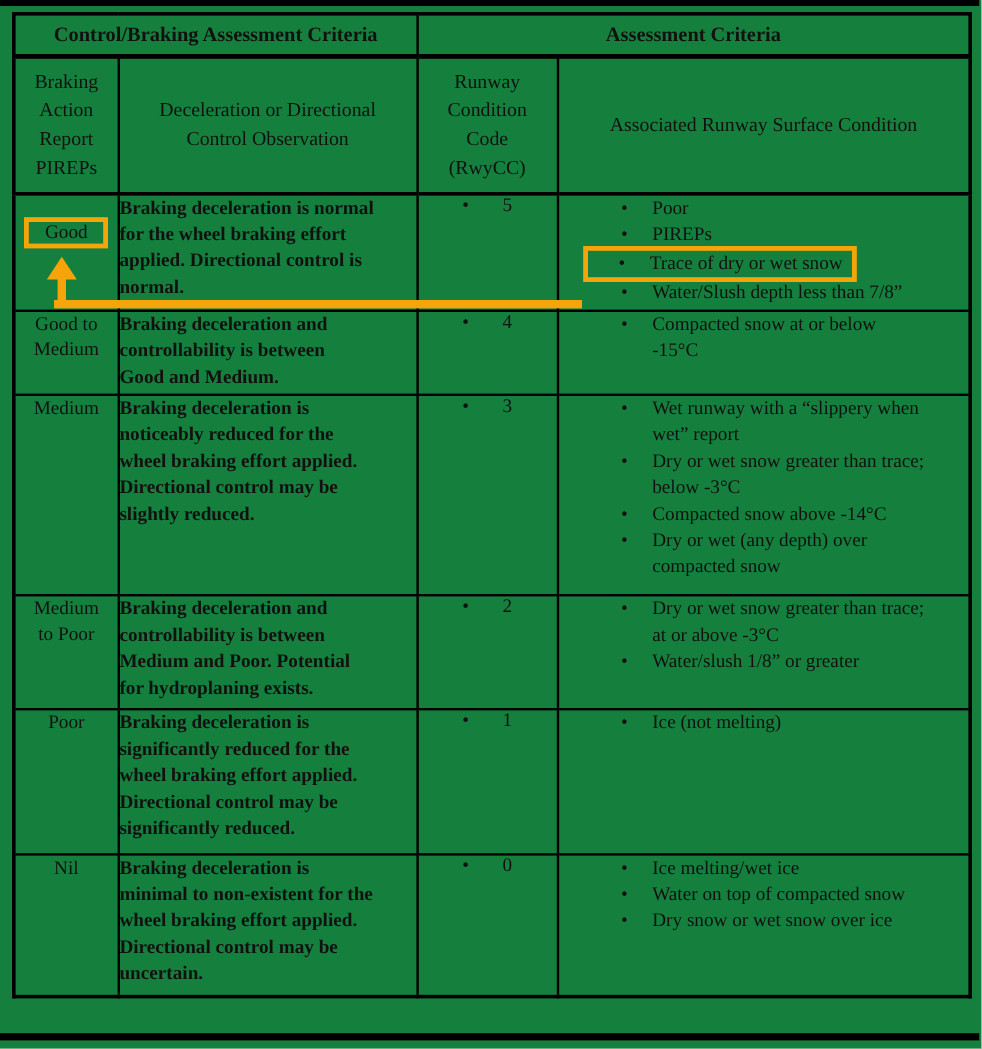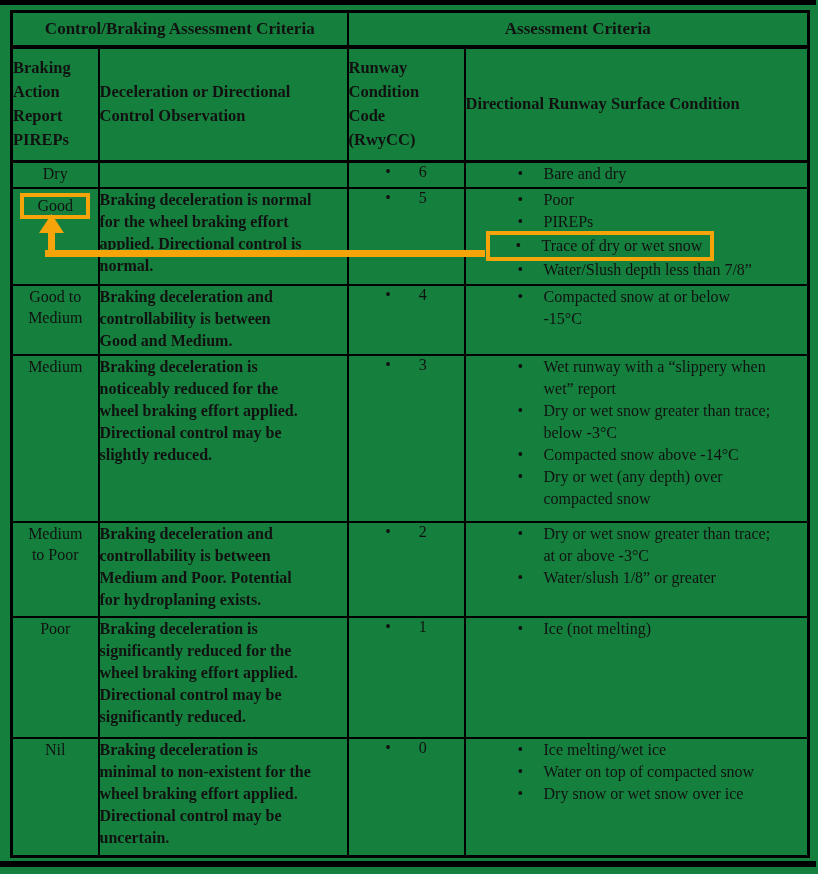--- a/index.html
+++ b/index.html
@@ -8,36 +8,36 @@
   .bar{position:absolute;left:0;width:816px;background:#000;}
   .bar.top{top:0;height:5px;}
   .bar.bottom{top:861px;height:6px;}
 
   table.rcam{position:absolute;left:10px;top:10px;width:797px;
              border-collapse:collapse;table-layout:fixed;border:3px solid #000;}
   table.rcam td{border:2px solid #000;vertical-align:top;padding:0;overflow:hidden;}
 
   tr.group-h td{border-bottom:4px solid #000;font-weight:bold;font-size:17px;
                 text-align:center;vertical-align:middle;}
-  tr.col-h td{font-weight:bold;font-size:16.5px;vertical-align:middle;
+  tr.col-h td{font-weight:normal;font-size:16.5px;text-align:center;vertical-align:middle;
               white-space:pre-line;line-height:24px;border-bottom:3px solid #000;}
 
   td.c-pirep{text-align:center;font-size:16px;line-height:21px;white-space:pre-line;padding-top:2px;}
   td.c-obs{font-size:16px;line-height:22px;padding:1px 3px 1px 5px;white-space:pre-line;font-weight:bold;}
   td.c-code{vertical-align:middle;font-size:16px;}
   .code-wrap{display:flex;justify-content:center;align-items:center;gap:28px;}
   td.c-cond{vertical-align:middle;font-size:16px;line-height:22px;}
 
   .cond-item{display:flex;padding-left:52px;}
   .cond-bullet{width:26px;flex:0 0 26px;}
   .cond-text{white-space:pre-line;}
   .cond-item.hl-item{display:inline-flex;width:auto;margin:-2px 0 -2px 20px;
                      padding-left:26px;padding-right:8px;border:4px solid #F5A50A;}
 
-  .hl-box{display:inline-block;border:4px solid #F5A50A;padding:0 13px;margin-top:4px;line-height:18px;}
+  .hl-box{display:inline-block;border:4px solid #F5A50A;padding:0 13px;margin-top:18px;line-height:18px;}
 
   svg.arrow-overlay{position:absolute;left:0;top:0;pointer-events:none;z-index:5;}
 </style>
 </head>
 <body>
 
 <div class="stage">
   <div class="bar top"></div>
 
   <table class="rcam">
@@ -56,39 +56,23 @@
       <td>Braking
 Action
 Report
 PIREPs</td>
       <td>Deceleration or Directional
 Control Observation</td>
       <td>Runway
 Condition
 Code
 (RwyCC)</td>
-      <td>Directional Runway Surface Condition</td>
-    </tr>
-
-    <tr style="height:26px">
-      <td class="c-pirep"><span>Dry</span></td>
-      <td class="c-obs"></td>
-      <td class="c-code">
-            <div class="code-wrap">
-              <span class="cond-bullet" style="width:auto;flex:none">•</span>
-              <span>6</span>
-            </div>
-          </td>
-      <td class="c-cond">
-            <div class="cond-item">
-              <span class="cond-bullet">•</span>
-              <span class="cond-text">Bare and dry</span>
-            </div>
-          </td>
-    </tr>
+      <td>Associated Runway Surface Condition</td>
+    </tr>
+
 
     <tr style="height:97px">
       <td class="c-pirep"><span class="hl-box" style="border-color: rgb(245, 165, 10);">Good</span></td>
       <td class="c-obs">Braking deceleration is normal
 for the wheel braking effort
 applied. Directional control is
 normal.</td>
       <td class="c-code">
             <div class="code-wrap">
               <span class="cond-bullet" style="width:auto;flex:none">•</span>

